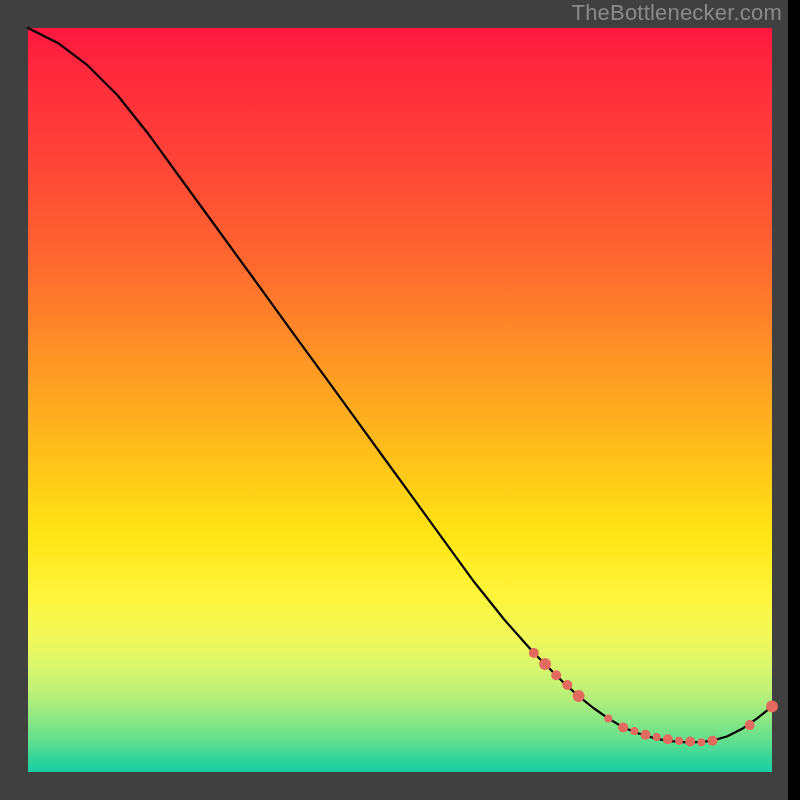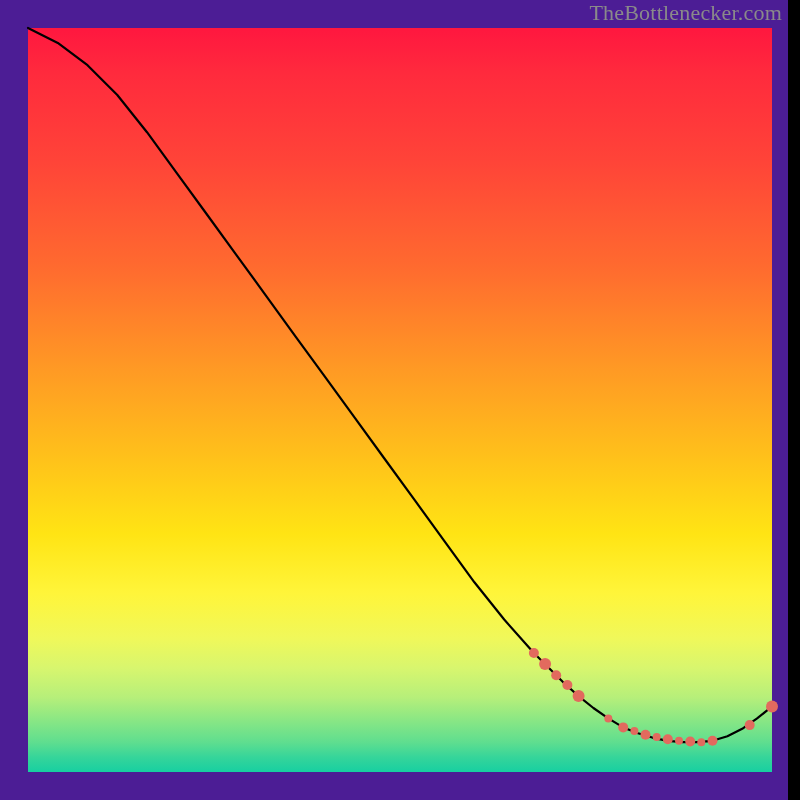--- a/index.html
+++ b/index.html
@@ -8,22 +8,21 @@
     width: 800px;
     height: 800px;
     background: #000;
     overflow: hidden;
     font-family: Arial, Helvetica, sans-serif;
   }
   .stage {
     position: relative;
     width: 788px;
     height: 800px;
-    background: #4c1d95;
-    font-family: Liberation Serif, serif;
+    background: #404040;
   }
   .watermark {
     position: absolute;
     top: 0px;
     right: 6px;
     color: #8a8a8a;
     font-size: 22px;
     font-weight: 400;
     letter-spacing: 0.2px;
     user-select: none;

